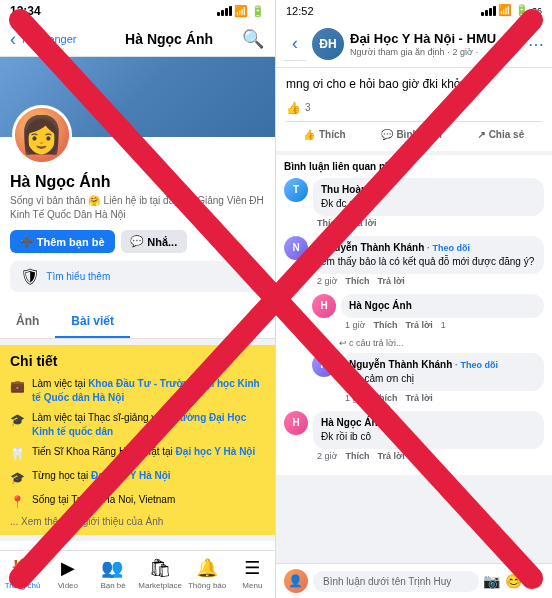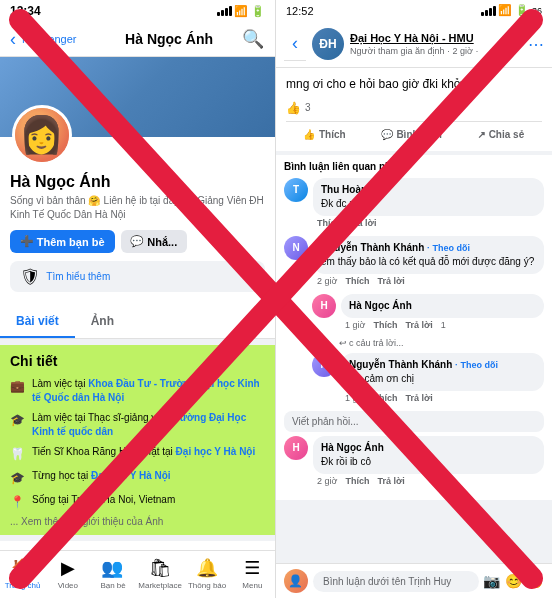--- a/index.html
+++ b/index.html
@@ -208,21 +208,21 @@
       cursor: pointer;
       border-bottom: 2px solid transparent;
     }
 
     .tab-item.active {
       color: #1877f2;
       border-bottom: 2px solid #1877f2;
     }
 
     .details-section {
-      background: #bef264;
+      background: #fde047;
       margin-top: 6px;
       padding: 8px 10px;
     }
 
     .details-title {
       font-size: 14px;
       font-weight: 700;
       margin-bottom: 8px;
     }
 
@@ -345,25 +345,24 @@
       font-size: 12px;
       color: white;
       font-weight: 700;
     }
 
     .group-info {
       flex: 1;
     }
 
     .group-name {
-      font-size: 11px;
+      font-size: 13px;
       font-weight: 700;
       color: #000;
       line-height: 1.2;
-      text-decoration: underline;
     }
 
     .group-sub {
       font-size: 9px;
       color: #65676b;
     }
 
     .right-header-icons {
       display: flex;
       gap: 8px;
@@ -626,22 +625,22 @@
       </div>
       <div class="privacy-notice">
         <span class="shield">🛡</span>
         <div>
           <div class="privacy-link">Tìm hiểu thêm</div>
         </div>
       </div>
     </div>
 
     <div class="profile-tabs">
+      <div class="tab-item">Ảnh</div>
       <div class="tab-item active">Bài viết</div>
-      <div class="tab-item">Ảnh</div>
     </div>
 
     <div class="details-section">
       <div class="details-title">Chi tiết</div>
 
       <div class="detail-item">
         <span class="detail-icon">💼</span>
         <span>Làm việc tại <span class="detail-text-highlight">Khoa Đầu Tư - Trường Đại học Kinh tế Quốc dân Hà Nội</span></span>
       </div>
 
@@ -811,21 +810,20 @@
             <div class="comment-text">Hà cảm ơn chị</div>
           </div>
           <div class="comment-actions">
             <span class="comment-time">1 giờ</span>
             <span class="comment-like-btn">Thích</span>
             <span class="comment-reply-btn">Trả lời</span>
           </div>
         </div>
       </div>
 
-      <div style="background:#f0f2f5; border-radius:8px; padding:5px 8px; margin: 4px 0; font-size:10px; color:#65676b;">Viết phản hồi...</div>
 
       <div class="comment-item">
         <div class="comment-avatar" style="background: linear-gradient(135deg, #fd79a8, #e84393)">
           <span style="color:white; font-size:10px; font-weight:700;">H</span>
         </div>
         <div class="comment-body">
           <div class="comment-bubble">
             <div class="comment-author">Hà Ngọc Ánh</div>
             <div class="comment-text">Đk rồi ib cô</div>
           </div>

